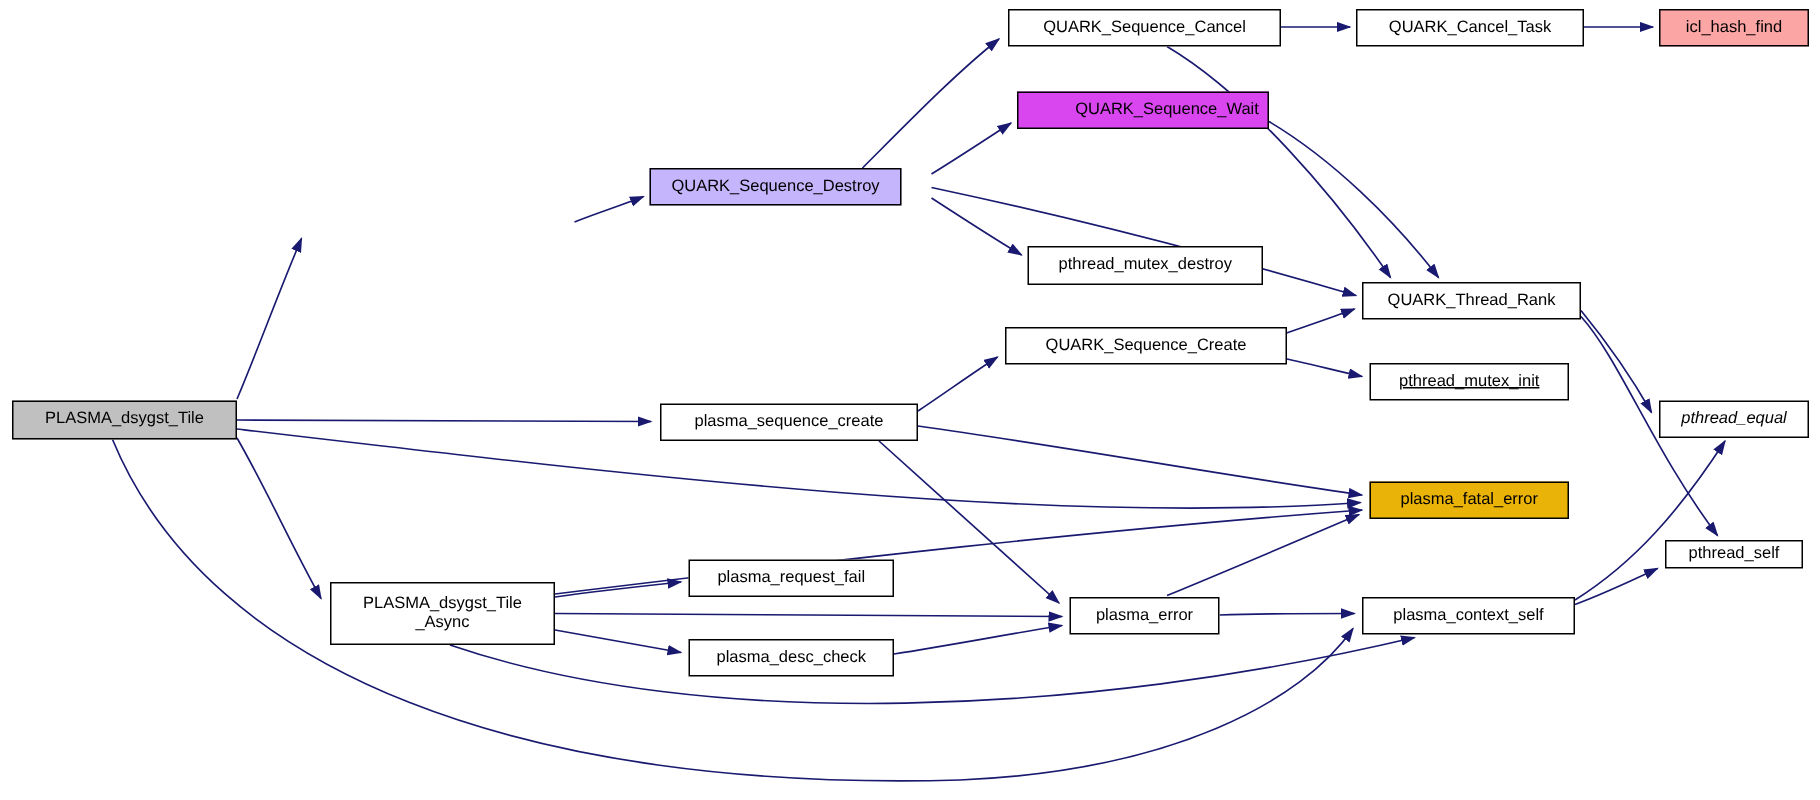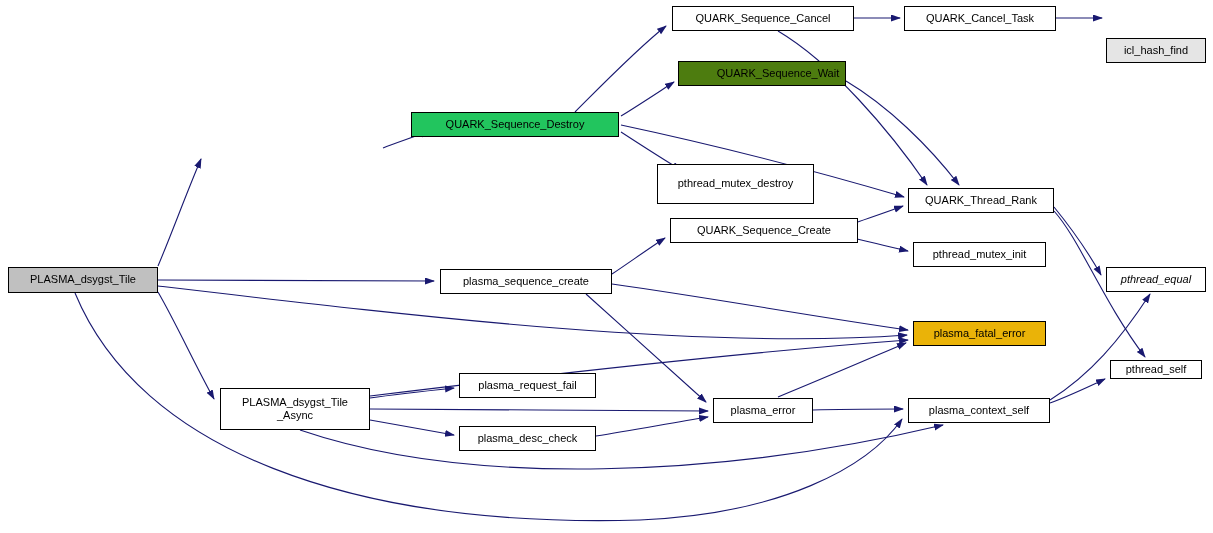--- a/index.html
+++ b/index.html
@@ -68,29 +68,29 @@
         <path d="M300,430 C470,488 724,477 943,425" fill="none" stroke="#191970" stroke-width="1.1" marker-end="url(#arrowhead)"></path>
         <path d="M596,436 C634,430 671,423 708,417" fill="none" stroke="#191970" stroke-width="1.1" marker-end="url(#arrowhead)"></path>
         <path d="M813,410 C843,409 872,409 903,409" fill="none" stroke="#191970" stroke-width="1.1" marker-end="url(#arrowhead)"></path>
         <path d="M778,397 C822,379 866,360 906,343" fill="none" stroke="#191970" stroke-width="1.1" marker-end="url(#arrowhead)"></path>
         <path d="M1050,403 C1069,396 1088,387 1105,379" fill="none" stroke="#191970" stroke-width="1.1" marker-end="url(#arrowhead)"></path>
         <path d="M1050,400 C1090,375 1120,340 1150,294" fill="none" stroke="#191970" stroke-width="1.1" marker-end="url(#arrowhead)"></path>
       </g>
   </svg>
 
 <div class="node root" style="left: 8px; top: 267px; width: 150px; height: 26px; border-color: rgb(0, 0, 0); background: rgb(192, 192, 192);">PLASMA_dsygst_Tile</div>
-    <div class="node" style="left: 411px; top: 112px; width: 208px; height: 25px; border-color: rgb(0, 0, 0); background: #22c55e;">QUARK_Sequence_Destroy</div>
+    <div class="node" style="left: 433px; top: 112px; width: 168px; height: 25px; border-color: rgb(0, 0, 0); background: #c4b5fd;">QUARK_Sequence_Destroy</div>
     <div class="node" style="left: 672px; top: 6px; width: 182px; height: 25px; border-color: rgb(0, 0, 0); background: rgb(255, 255, 255);">QUARK_Sequence_Cancel</div>
     <div class="node" style="left: 904px; top: 6px; width: 152px; height: 25px; border-color: rgb(0, 0, 0); background: rgb(255, 255, 255);">QUARK_Cancel_Task</div>
-    <div class="node" style="left: 1106px; top: 6px; width: 100px; height: 25px; border-color: rgb(0, 0, 0); background: #e5e5e5; margin-top: 32px;">icl_hash_find</div>
-    <div class="node" style="left: 678px; top: 61px; width: 168px; height: 25px; border-color: rgb(0, 0, 0); background: #4d7c0f; padding-left: 32px;">QUARK_Sequence_Wait</div>
-    <div class="node" style="left: 657px; top: 164px; width: 157px; height: 40px; border-color: rgb(0, 0, 0); background: rgb(255, 255, 255);">pthread_mutex_destroy</div>
+    <div class="node" style="left: 1106px; top: 6px; width: 100px; height: 25px; border-color: rgb(0, 0, 0); background: #fca5a5;">icl_hash_find</div>
+    <div class="node" style="left: 678px; top: 61px; width: 168px; height: 25px; border-color: rgb(0, 0, 0); background: #d946ef; padding-left: 32px;">QUARK_Sequence_Wait</div>
+    <div class="node" style="left: 685px; top: 164px; width: 157px; height: 26px; border-color: rgb(0, 0, 0); background: rgb(255, 255, 255);">pthread_mutex_destroy</div>
     <div class="node" style="left: 908px; top: 188px; width: 146px; height: 25px; border-color: rgb(0, 0, 0); background: rgb(255, 255, 255);">QUARK_Thread_Rank</div>
     <div class="node" style="left: 670px; top: 218px; width: 188px; height: 25px; border-color: rgb(0, 0, 0); background: rgb(255, 255, 255);">QUARK_Sequence_Create</div>
-    <div class="node" style="left: 913px; top: 242px; width: 133px; height: 25px; border-color: rgb(0, 0, 0); background: rgb(255, 255, 255);">pthread_mutex_init</div>
+    <div class="node" style="left: 913px; top: 242px; width: 133px; height: 25px; border-color: rgb(0, 0, 0); background: rgb(255, 255, 255); text-decoration: underline;">pthread_mutex_init</div>
     <div class="node" style="left: 440px; top: 269px; width: 172px; height: 25px; border-color: rgb(0, 0, 0); background: rgb(255, 255, 255);">plasma_sequence_create</div>
     <div class="node" style="left: 1106px; top: 267px; width: 100px; height: 25px; border-color: rgb(0, 0, 0); background: rgb(255, 255, 255); font-style: italic;">pthread_equal</div>
     <div class="node" style="left: 913px; top: 321px; width: 133px; height: 25px; border-color: rgb(0, 0, 0); background: #eab308;">plasma_fatal_error</div>
     <div class="node" style="left: 1110px; top: 360px; width: 92px; height: 19px; border-color: rgb(0, 0, 0); background: rgb(255, 255, 255);">pthread_self</div>
     <div class="node" style="left: 220px; top: 388px; width: 150px; height: 42px; border-color: rgb(0, 0, 0); background: rgb(255, 255, 255);">PLASMA_dsygst_Tile
 _Async</div>
     <div class="node" style="left: 459px; top: 373px; width: 137px; height: 25px; border-color: rgb(0, 0, 0); background: rgb(255, 255, 255);">plasma_request_fail</div>
     <div class="node" style="left: 459px; top: 426px; width: 137px; height: 25px; border-color: rgb(0, 0, 0); background: rgb(255, 255, 255);">plasma_desc_check</div>
     <div class="node" style="left: 713px; top: 398px; width: 100px; height: 25px; border-color: rgb(0, 0, 0); background: rgb(255, 255, 255);">plasma_error</div>
     <div class="node" style="left: 908px; top: 398px; width: 142px; height: 25px; border-color: rgb(0, 0, 0); background: rgb(255, 255, 255);">plasma_context_self</div>

